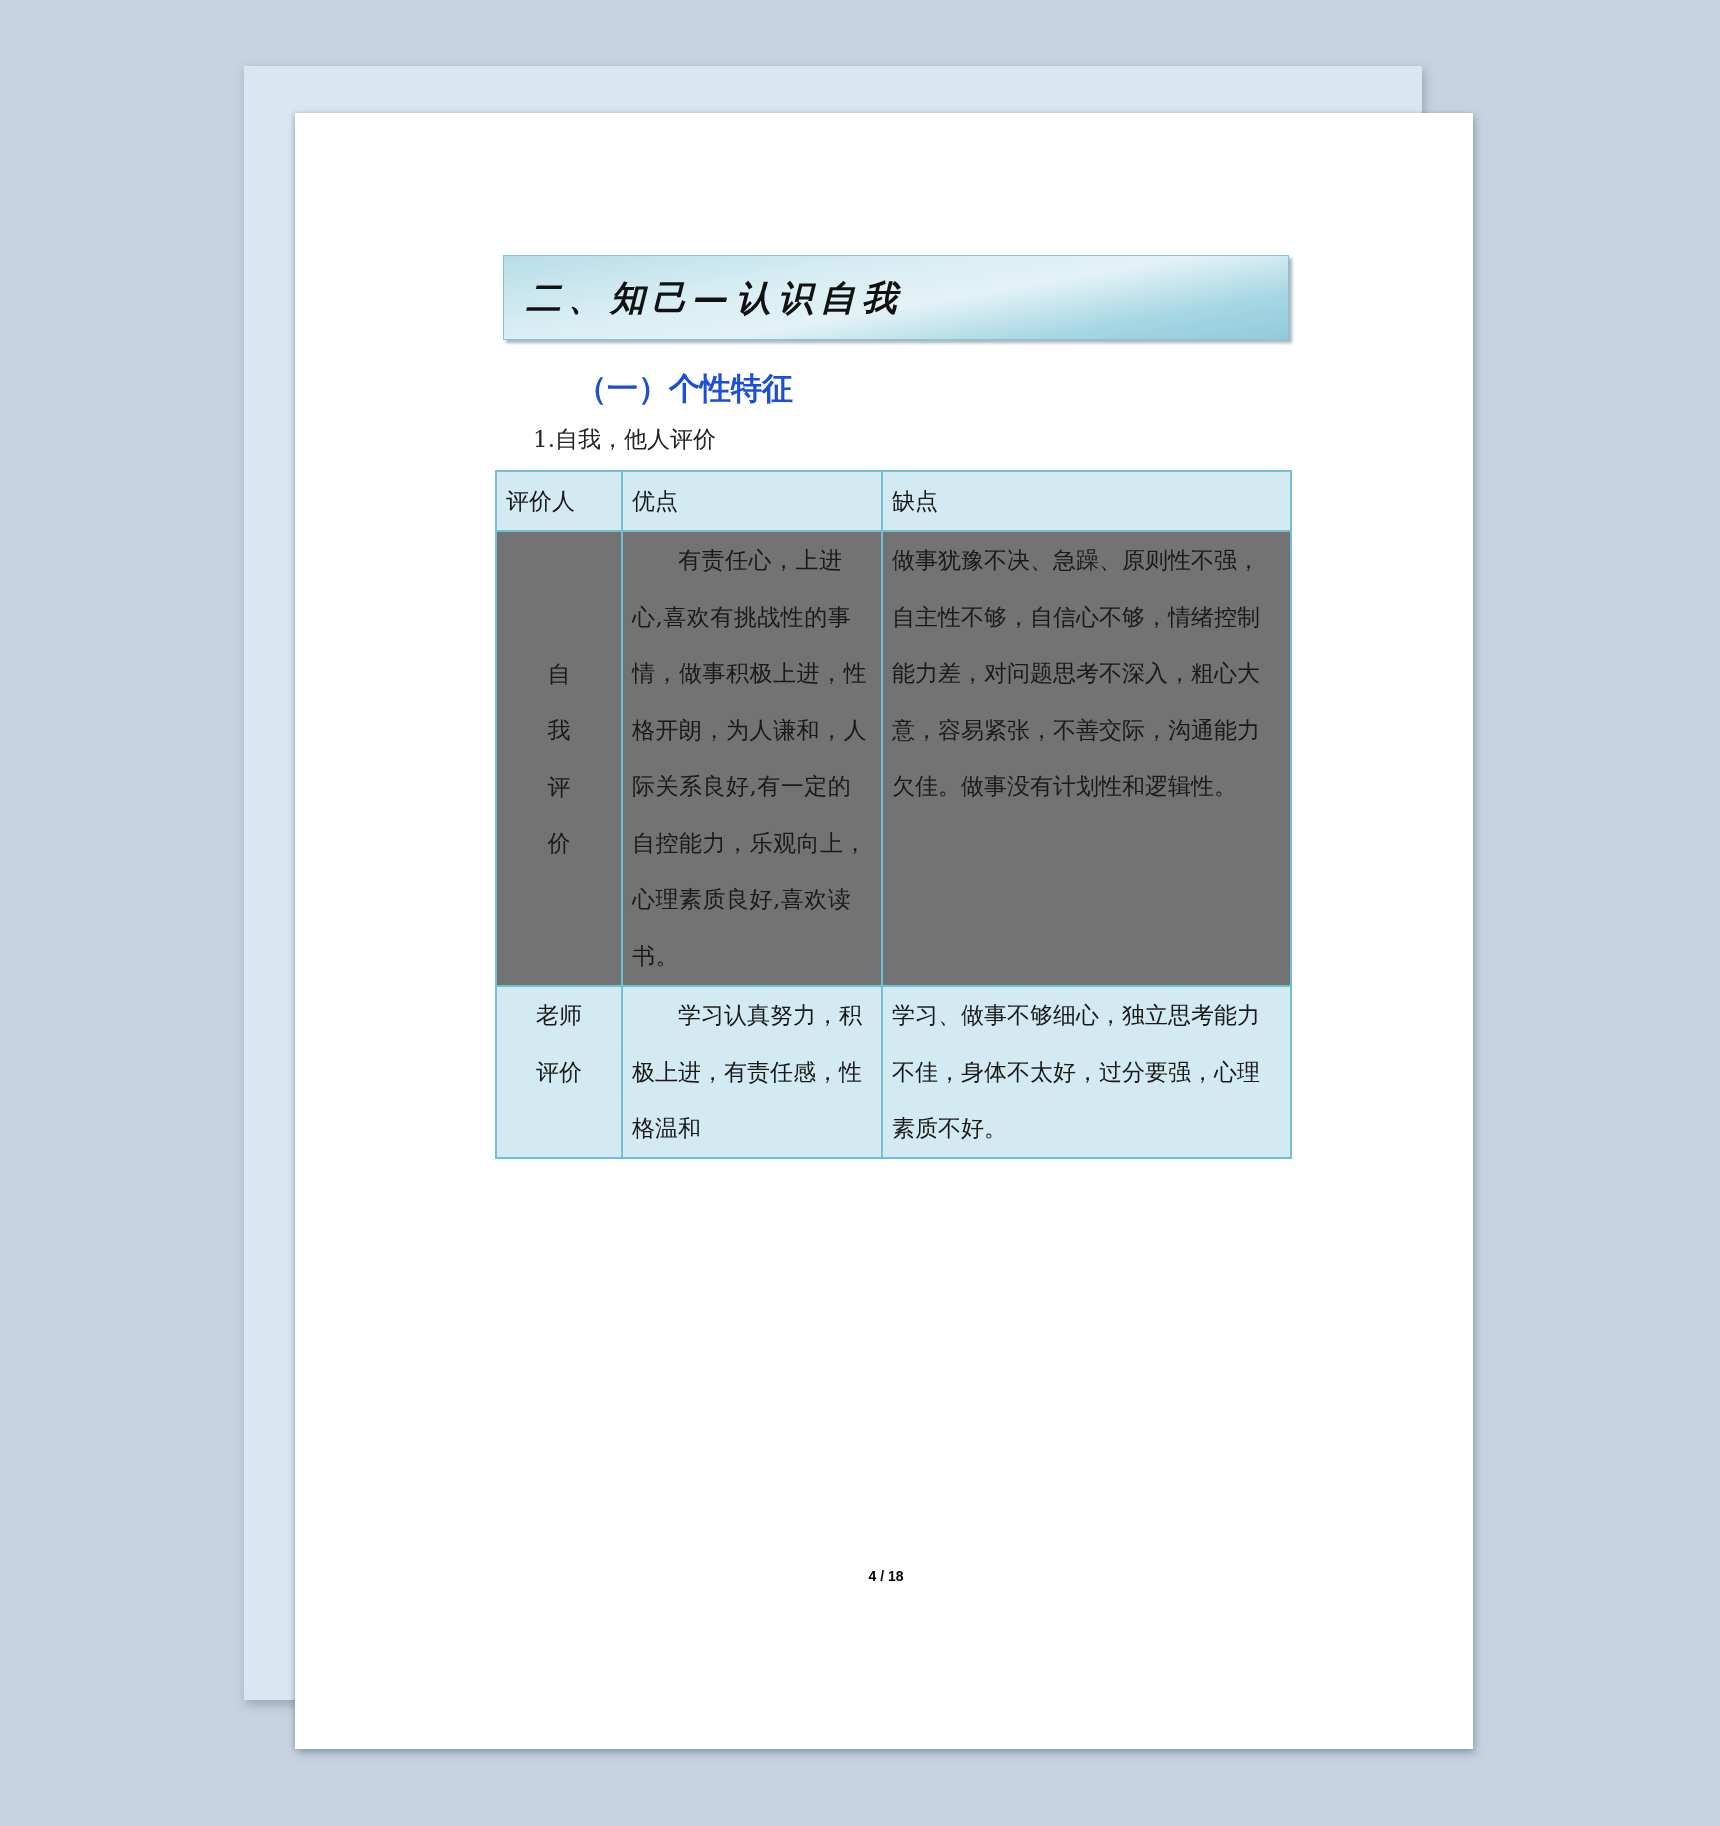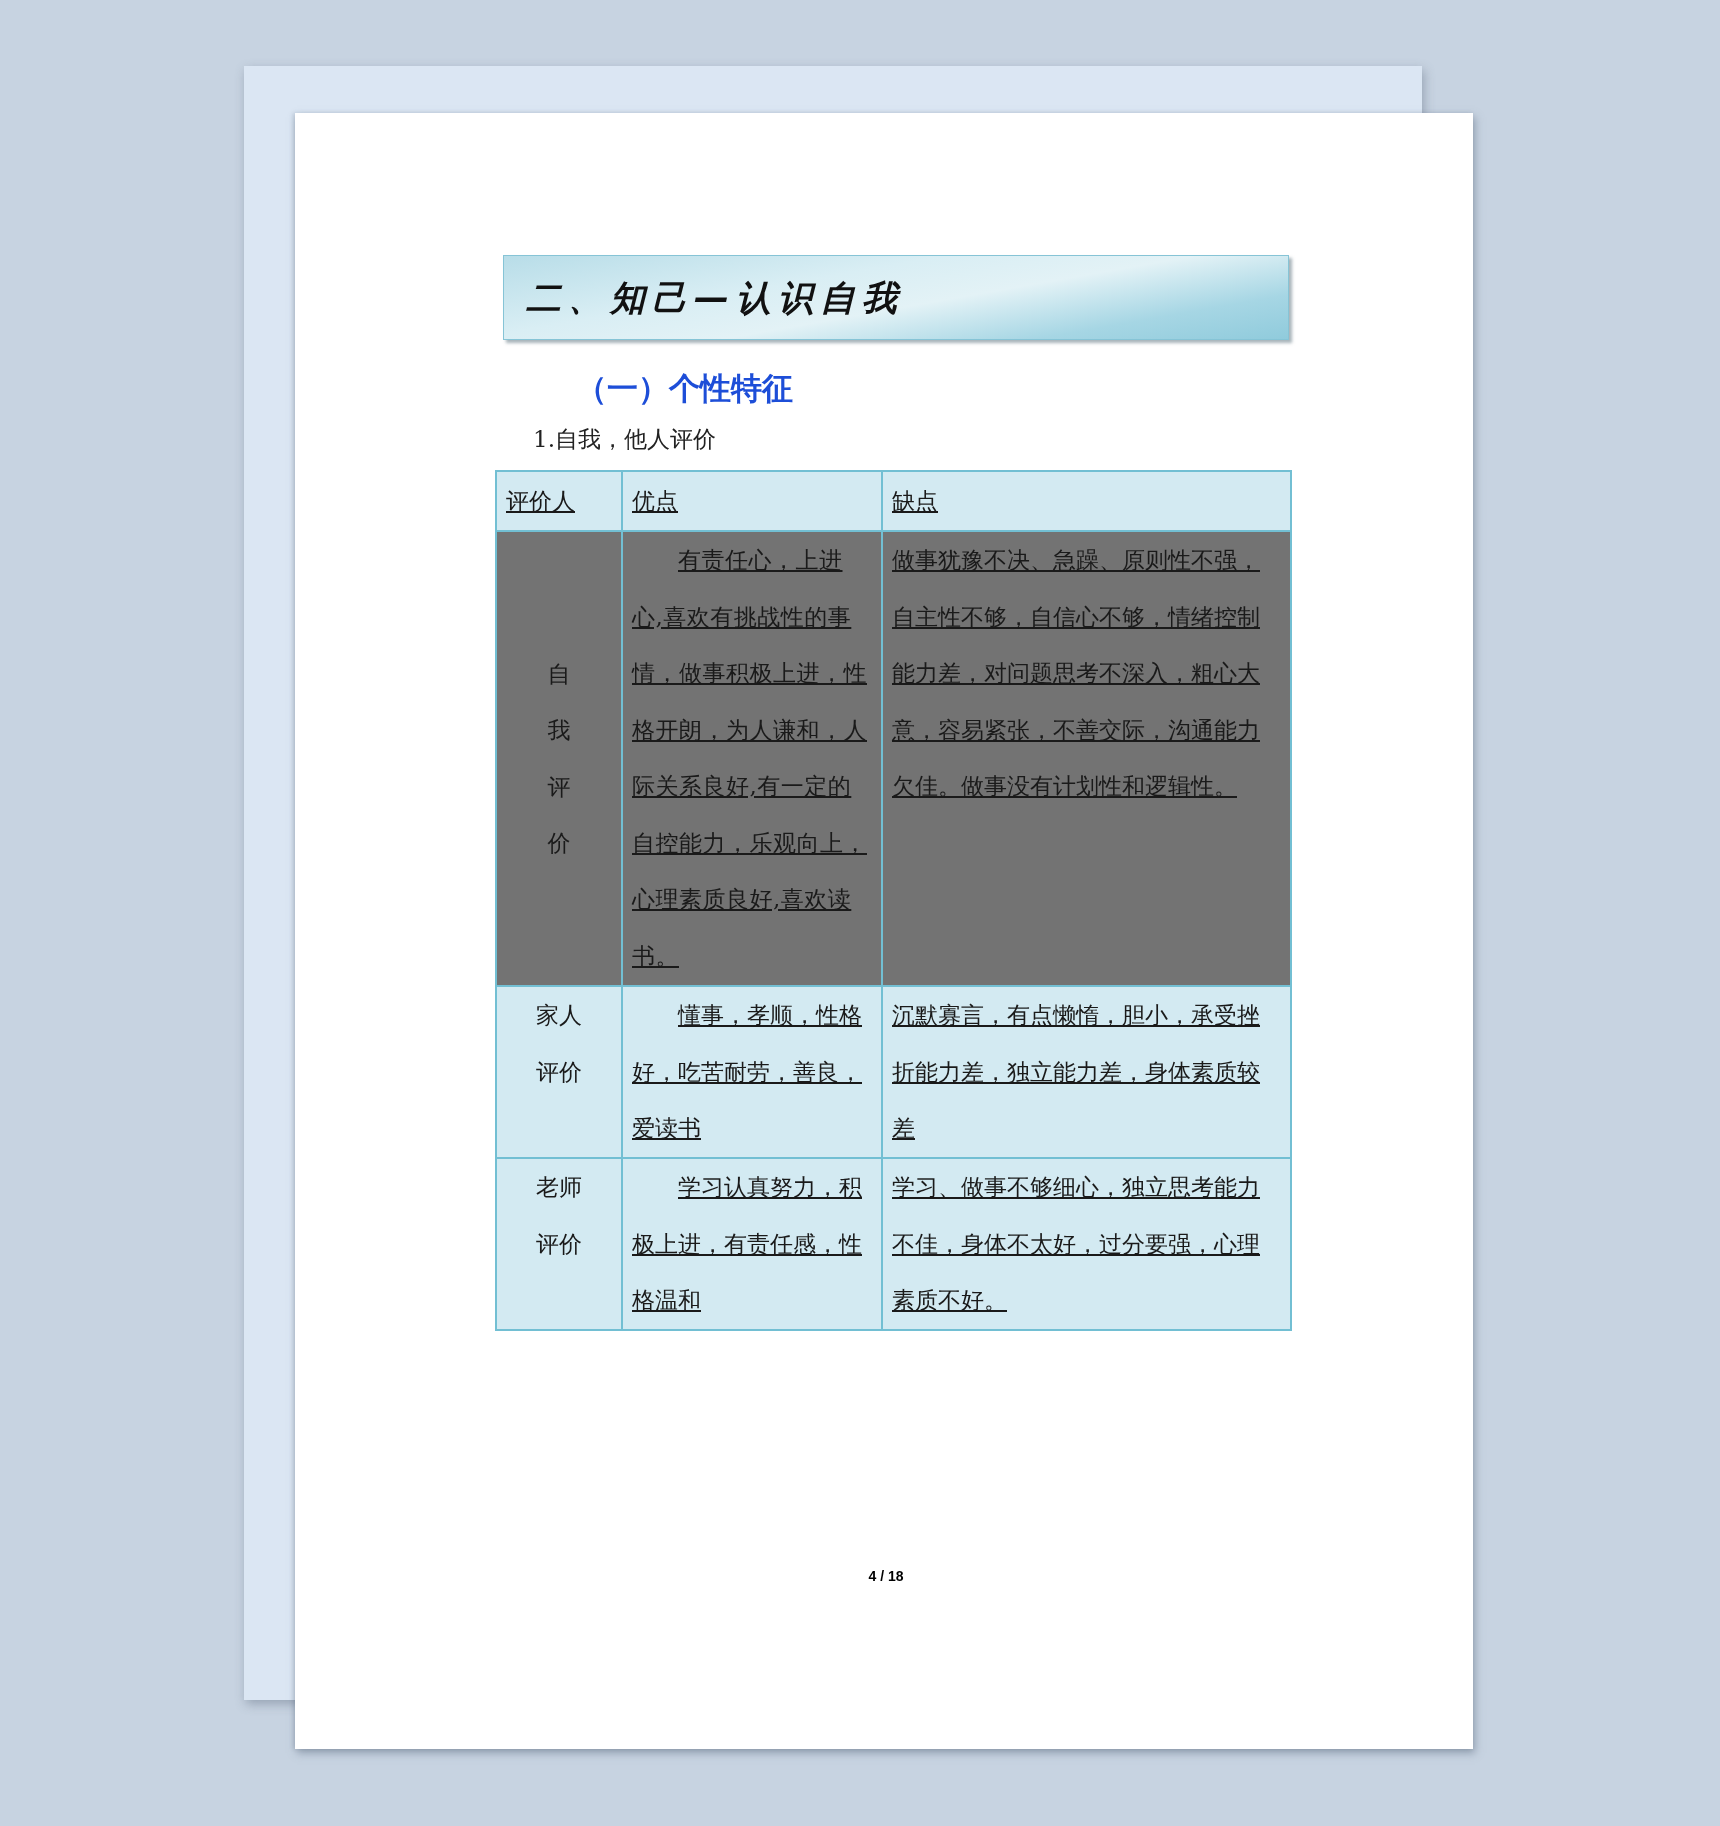--- a/index.html
+++ b/index.html
@@ -49,21 +49,21 @@
   .intro {
     position: absolute; left: 533px; top: 424px;
     font-size: 23px; color: #222;
     white-space: nowrap;
   }
   table.eval {
     position: absolute; left: 495px; top: 470px;
     width: 795px;
     border-collapse: collapse;
     table-layout: fixed;
-    font-size: 23px; color: #1a1a1a; text-decoration: underline;
+    font-size: 23px; color: #1a1a1a;
   }
   table.eval td {
     border: 2px solid #72bfd3;
     padding: 0 9px;
     vertical-align: top;
     line-height: 56.5px;
     word-break: break-all;
   }
   table.eval tr.light td { background: #d3eaf2; }
   table.eval tr.dark td { background: #737373; }
@@ -106,27 +106,20 @@
     <td>优点</td>
     <td>缺点</td>
   </tr>
   <tr class="dark" style="height:455px">
     <td class="who vertical">
       <span class="vchars">自我评价</span>
     </td>
     <td class="pros"><span class="indent"></span><span style="letter-spacing:0.5px">有责任心，上进心,喜欢有挑战性的事情，做事积极上进，性格开朗，为人谦和，人际关系良好,有一定的自控能力，乐观向上，心理素质良好,喜欢读书。</span></td>
     <td class="cons"><span>做事犹豫不决、急躁、原则性不强，自主性不够，自信心不够，情绪控制能力差，对问题思考不深入，粗心大意，容易紧张，不善交际，沟通能力欠佳。做事没有计划性和逻辑性。</span></td>
   </tr>
-  <tr class="light" style="height:172px">
-    <td class="who">
-      <span class="vchars" style="width:2em">家人评价</span>
-    </td>
-    <td class="pros"><span class="indent"></span><span>懂事，孝顺，性格好，吃苦耐劳，善良，爱读书</span></td>
-    <td class="cons"><span>沉默寡言，有点懒惰，胆小，承受挫折能力差，独立能力差，身体素质较差</span></td>
-  </tr>
   <tr class="light" style="height:171px">
     <td class="who">
       <span class="vchars" style="width:2em">老师评价</span>
     </td>
     <td class="pros"><span class="indent"></span><span>学习认真努力，积极上进，有责任感，性格温和</span></td>
     <td class="cons"><span>学习、做事不够细心，独立思考能力不佳，身体不太好，过分要强，心理素质不好。</span></td>
   </tr>
 </tbody>
   </table>
 

